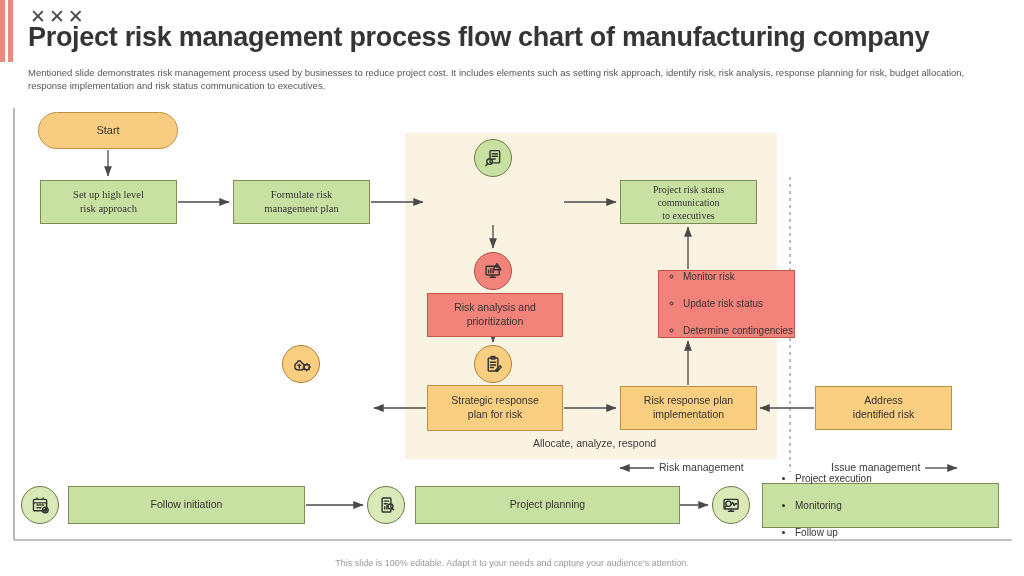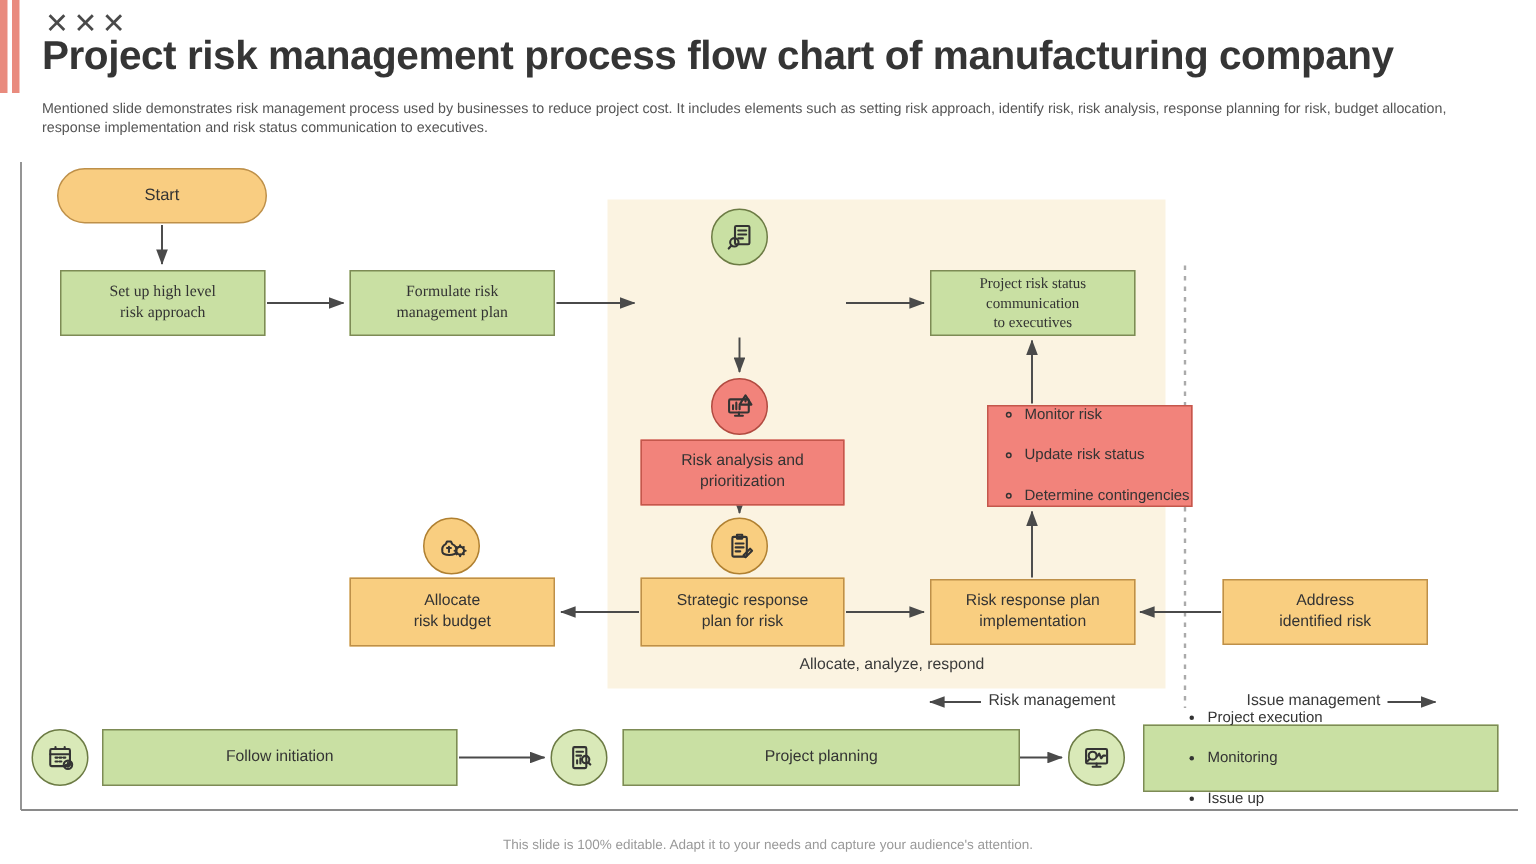--- a/index.html
+++ b/index.html
@@ -30,21 +30,21 @@
   #box-monitor{left:620px;top:270px;width:137px;height:68px;justify-content:flex-start;text-align:left;margin-left:38px;}
   #box-allocate{left:233px;top:385px;width:137px;height:46px;}
   #box-strategic{left:427px;top:385px;width:136px;height:46px;}
   #box-implementation{left:620px;top:386px;width:137px;height:44px;}
   #box-address{left:815px;top:386px;width:137px;height:44px;}
   #box-initiation{left:68px;top:486px;width:237px;height:38px;}
   #box-planning{left:415px;top:486px;width:265px;height:38px;}
   #box-execution{left:762px;top:483px;width:237px;height:45px;justify-content:flex-start;text-align:left;}
   .bullet-list{margin:0;padding-left:24px;font-size:10px;line-height:1.35;}
   .bullet-list.hollow{list-style-type:circle;}
-  .bullet-list.solid{list-style-type:disc;padding-left:42px;}
+  .bullet-list.solid{list-style-type:disc;padding-left:32px;}
   
   .circle-icon{position:absolute;width:38px;height:38px;border-radius:50%;display:flex;
                align-items:center;justify-content:center;border:1.5px solid;}
   .ci-green{background:#C9E0A3;border-color:#6C7B44;}
   .ci-red{background:#F2837B;border-color:#B14A40;}
   .ci-yellow{background:#F9CE80;border-color:#B08031;}
   .ci-pale{background:#D9E9B8;border-color:#6C7B44;}
   .circle-icon svg{stroke:#333;fill:none;stroke-width:1.6;stroke-linecap:round;stroke-linejoin:round;}
   
   .small-label{position:absolute;font-size:10.5px;color:#3a3a3a;}
@@ -109,22 +109,20 @@
 prioritization</div>
 
   <div id="box-monitor" class="box red">
     <ul class="bullet-list hollow">
       <li>Monitor risk</li>
       <li>Update risk status</li>
       <li>Determine contingencies</li>
     </ul>
   </div>
 
-  <div id="box-allocate" class="box yellow">Allocate
-risk budget</div>
   <div id="box-strategic" class="box yellow">Strategic response
 plan for risk</div>
   <div id="box-address" class="box yellow">Address
 identified risk</div>
   <div id="box-implementation" class="box yellow">Risk response plan
 implementation</div>
 
   <div class="circle-icon ci-green" style="left:474px;top:139px;">
     <svg width="21" height="21" viewBox="0 0 24 24">
       <rect x="8" y="3" width="11" height="14" rx="1"></rect>
@@ -189,18 +187,18 @@
       <path d="M12,10.5 L13.5,8.5 L15,12 L16.5,10 H18"></path>
       <circle cx="8.5" cy="10" r="3"></circle>
       <path d="M6.3,12.4 L4.5,14.2"></path>
       <path d="M11.5,16 V18.5 M8.5,18.5 H14.5"></path>
     </svg>
   </div>
   <div id="box-execution" class="box green">
     <ul class="bullet-list solid">
       <li>Project execution</li>
       <li>Monitoring</li>
-      <li>Issue up</li>
+      <li>Follow up</li>
     </ul>
   </div>
 
   <div id="footer">This slide is 100% editable. Adapt it to your needs and capture your audience's attention.</div>
 </div>
 
 </body></html>

